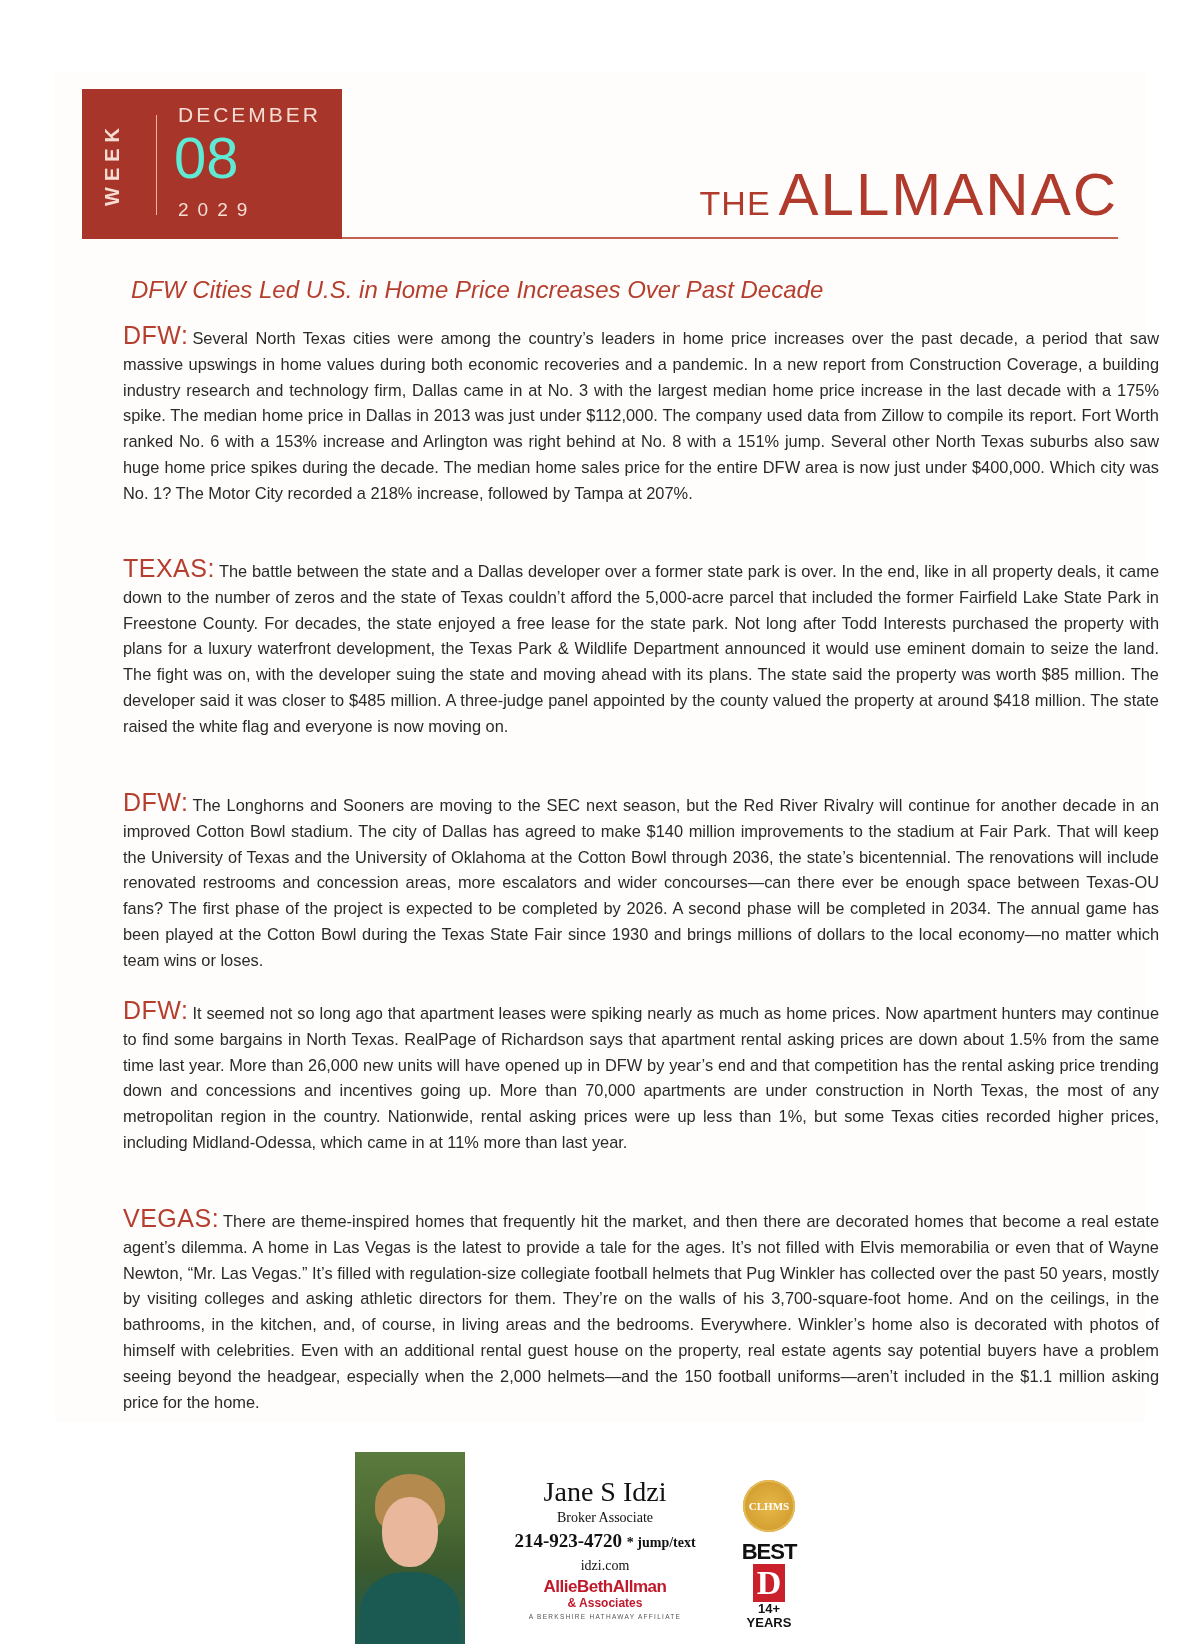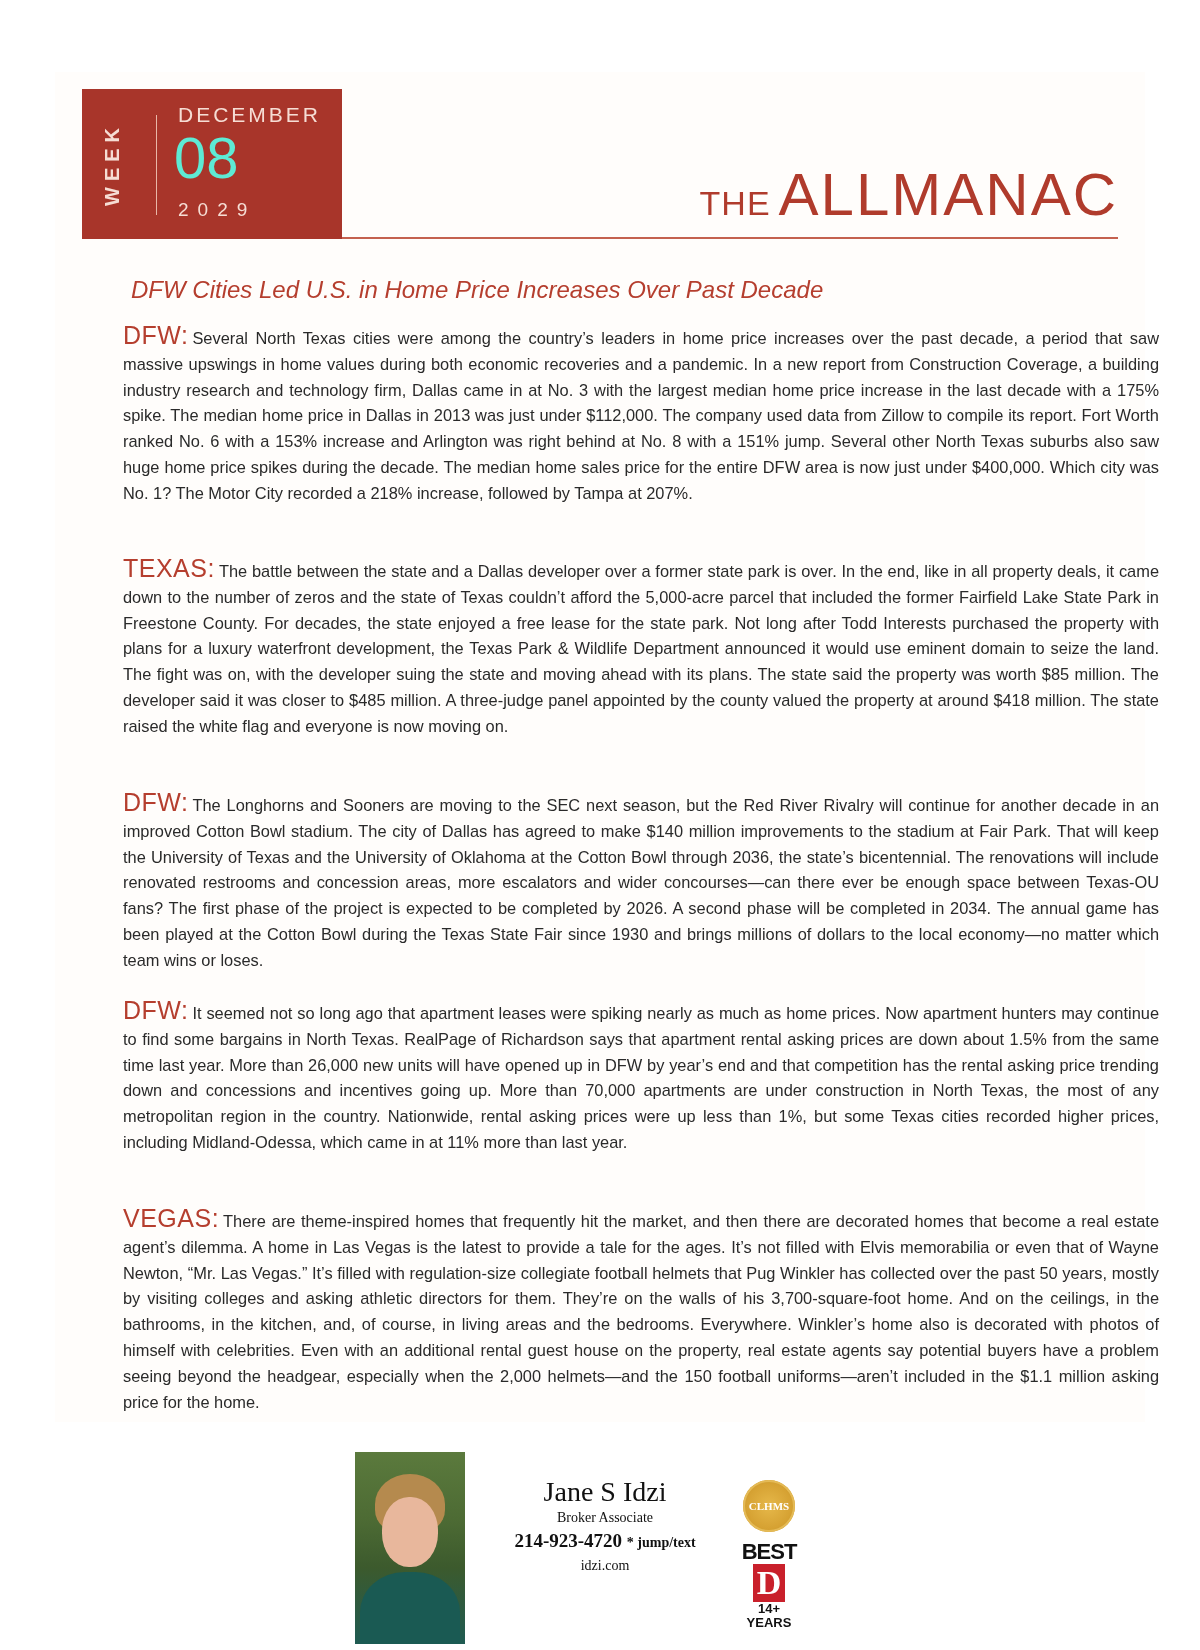--- a/index.html
+++ b/index.html
@@ -74,19 +74,24 @@
     <div class="hair"></div>
     <div class="face"></div>
     <div class="body"></div>
   </div>
   <div class="contact">
     <div class="name">Jane S Idzi</div>
     <div class="title">Broker Associate</div>
     <div class="phone"><span>214-923-4720</span> <small>* jump/text</small></div>
     <div class="web">idzi.com</div>
   </div>
+  <div class="brand">
+    <div class="abn">AllieBethAllman</div>
+    <div class="assoc">&amp; Associates</div>
+    <div class="aff">A BERKSHIRE HATHAWAY AFFILIATE</div>
+  </div>
   <div class="seal">CLHMS</div>
   <div class="best">
     <div class="b1">BEST</div>
     <div class="dlogo">D</div>
     <div class="yrs">14+ YEARS</div>
   </div>
 </div>
 
 </body></html>

